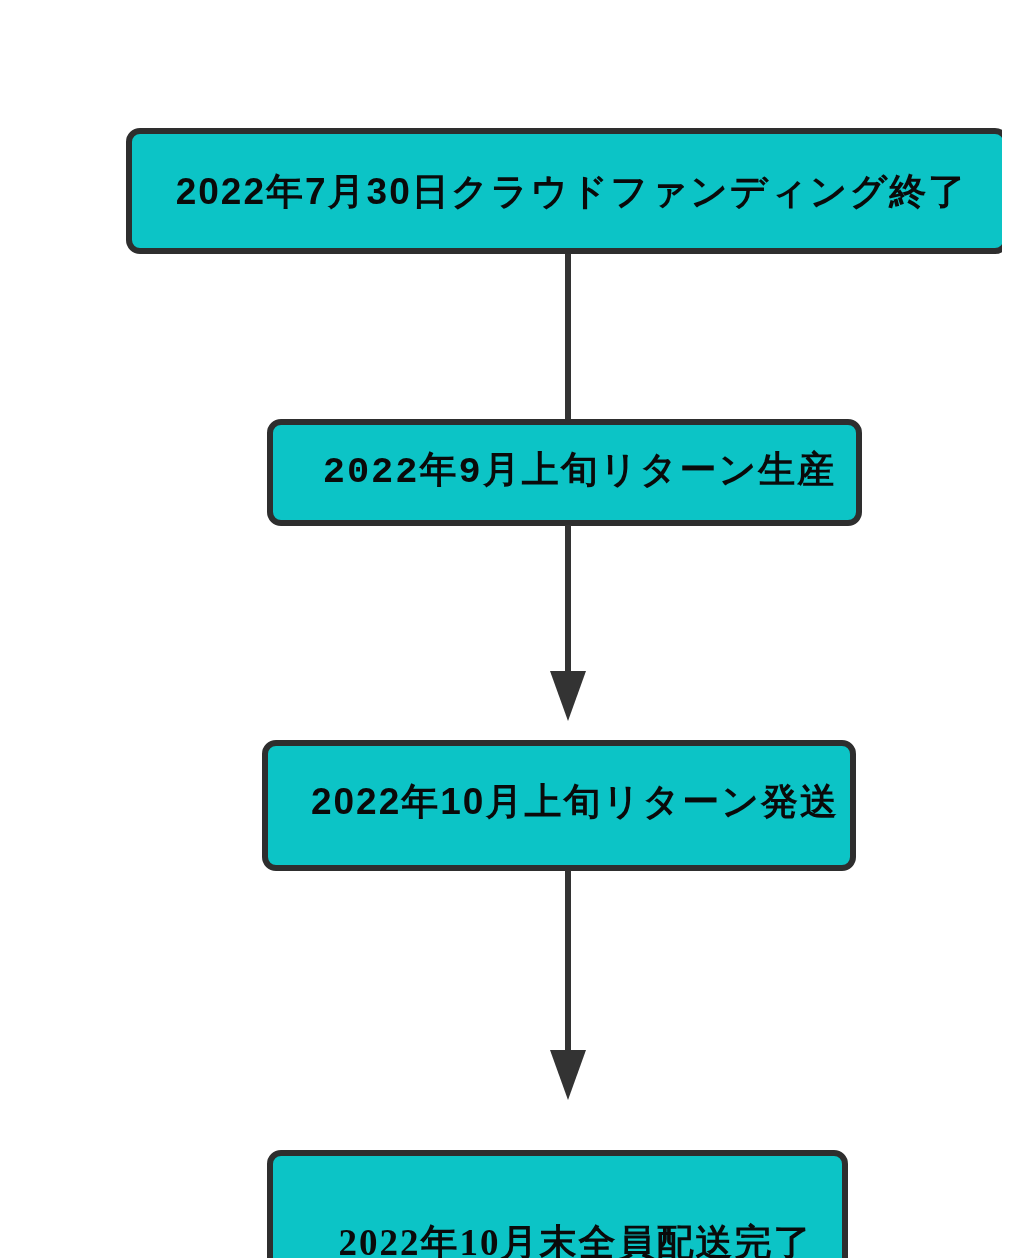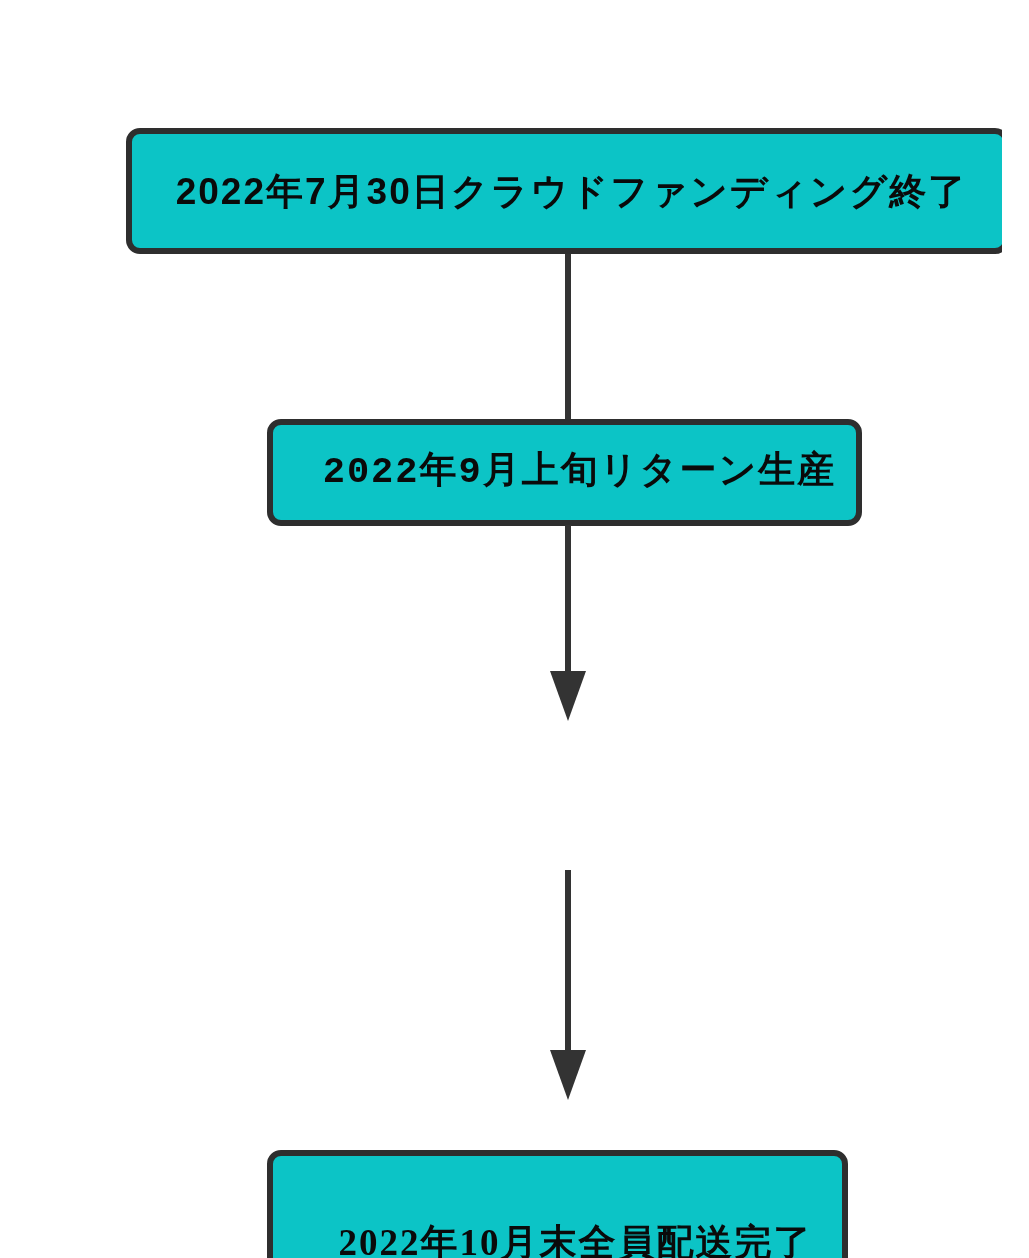--- a/index.html
+++ b/index.html
@@ -79,20 +79,23 @@
 
   <div class="connector c1"></div>
 
   <div class="node n2">
     <span class="node-label">2022年9月上旬リターン生産</span>
   </div>
 
   <div class="connector c2"></div>
   <div class="arrowhead a2"></div>
 
+  <div class="node n3">
+    <span class="node-label">2022年10月上旬リターン発送</span>
+  </div>
 
   <div class="connector c3"></div>
   <div class="arrowhead a3"></div>
 
   <div class="node n4">
     <span class="node-label">2022年10月末全員配送完了</span>
   </div>
 
 </div>
 

